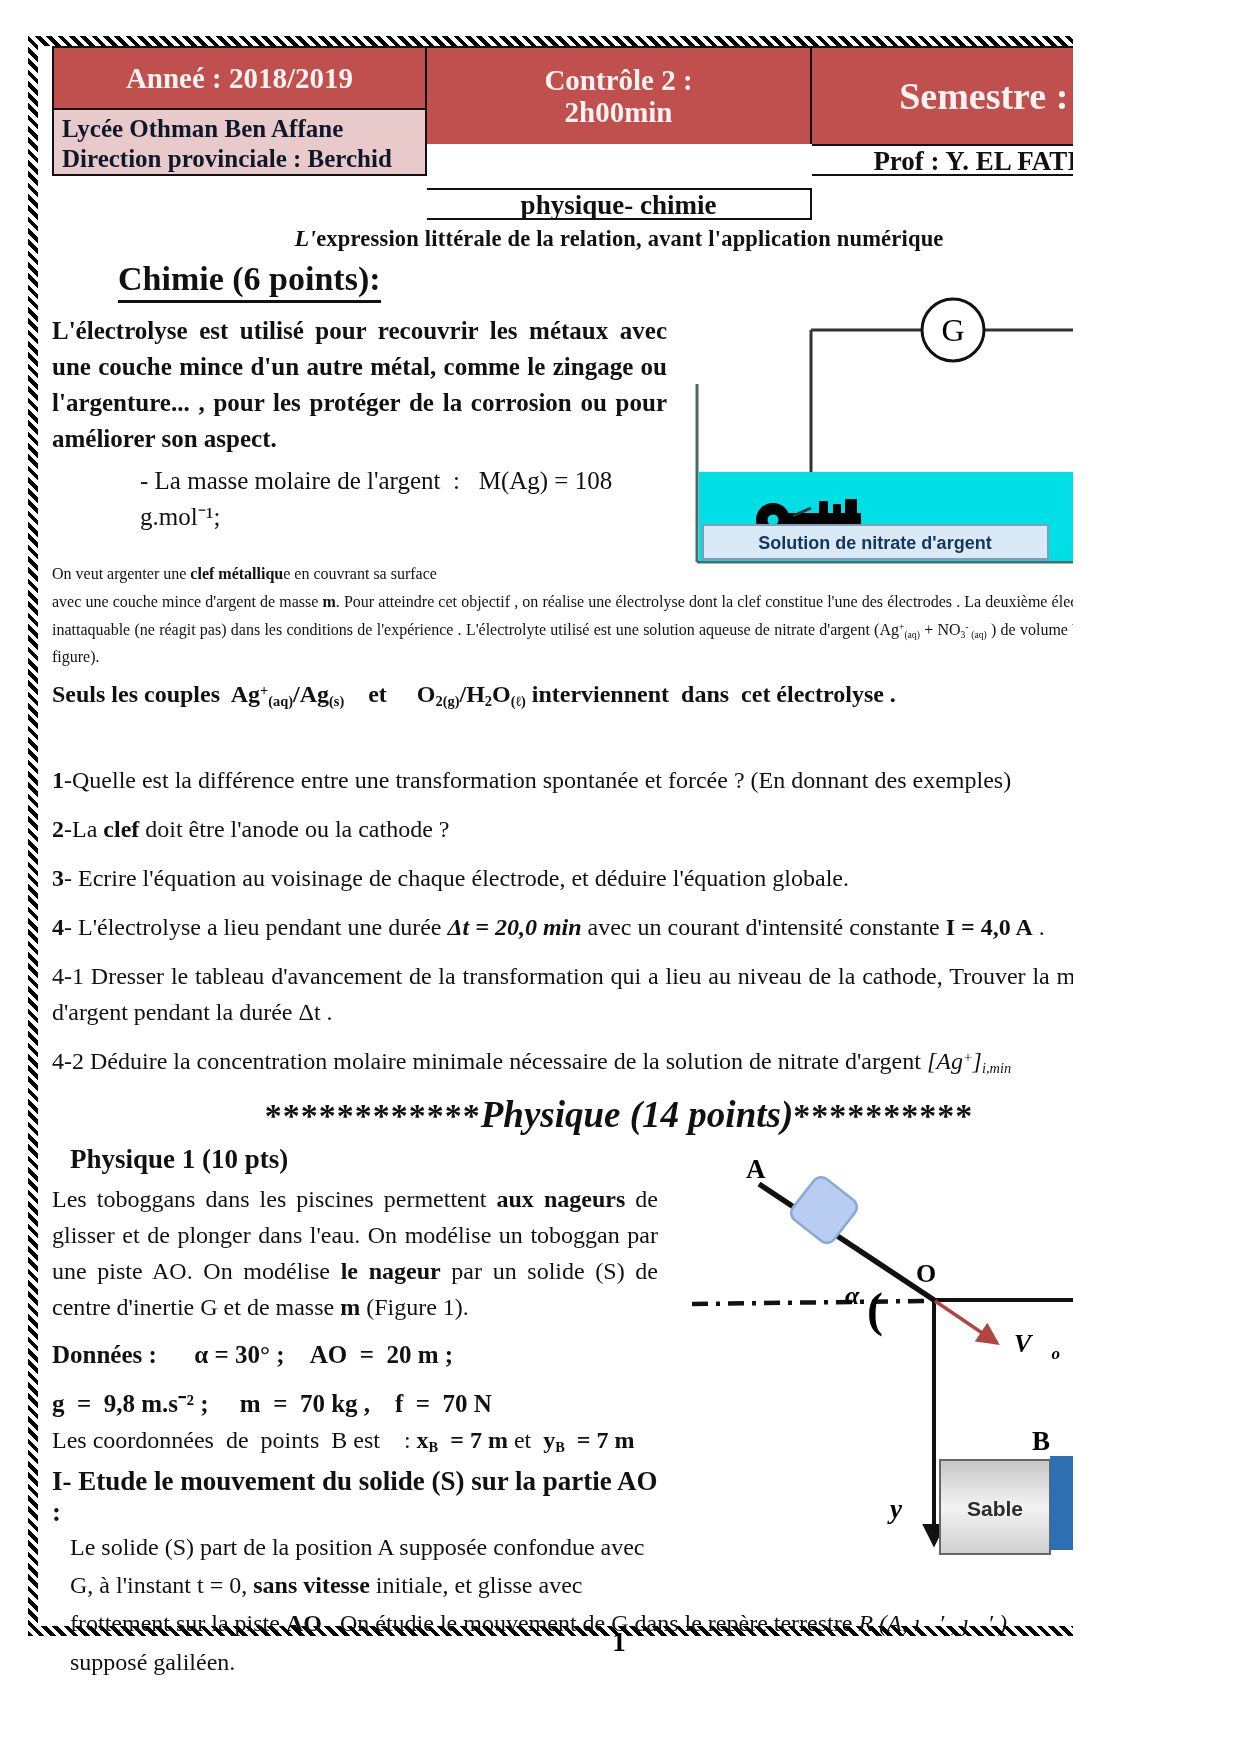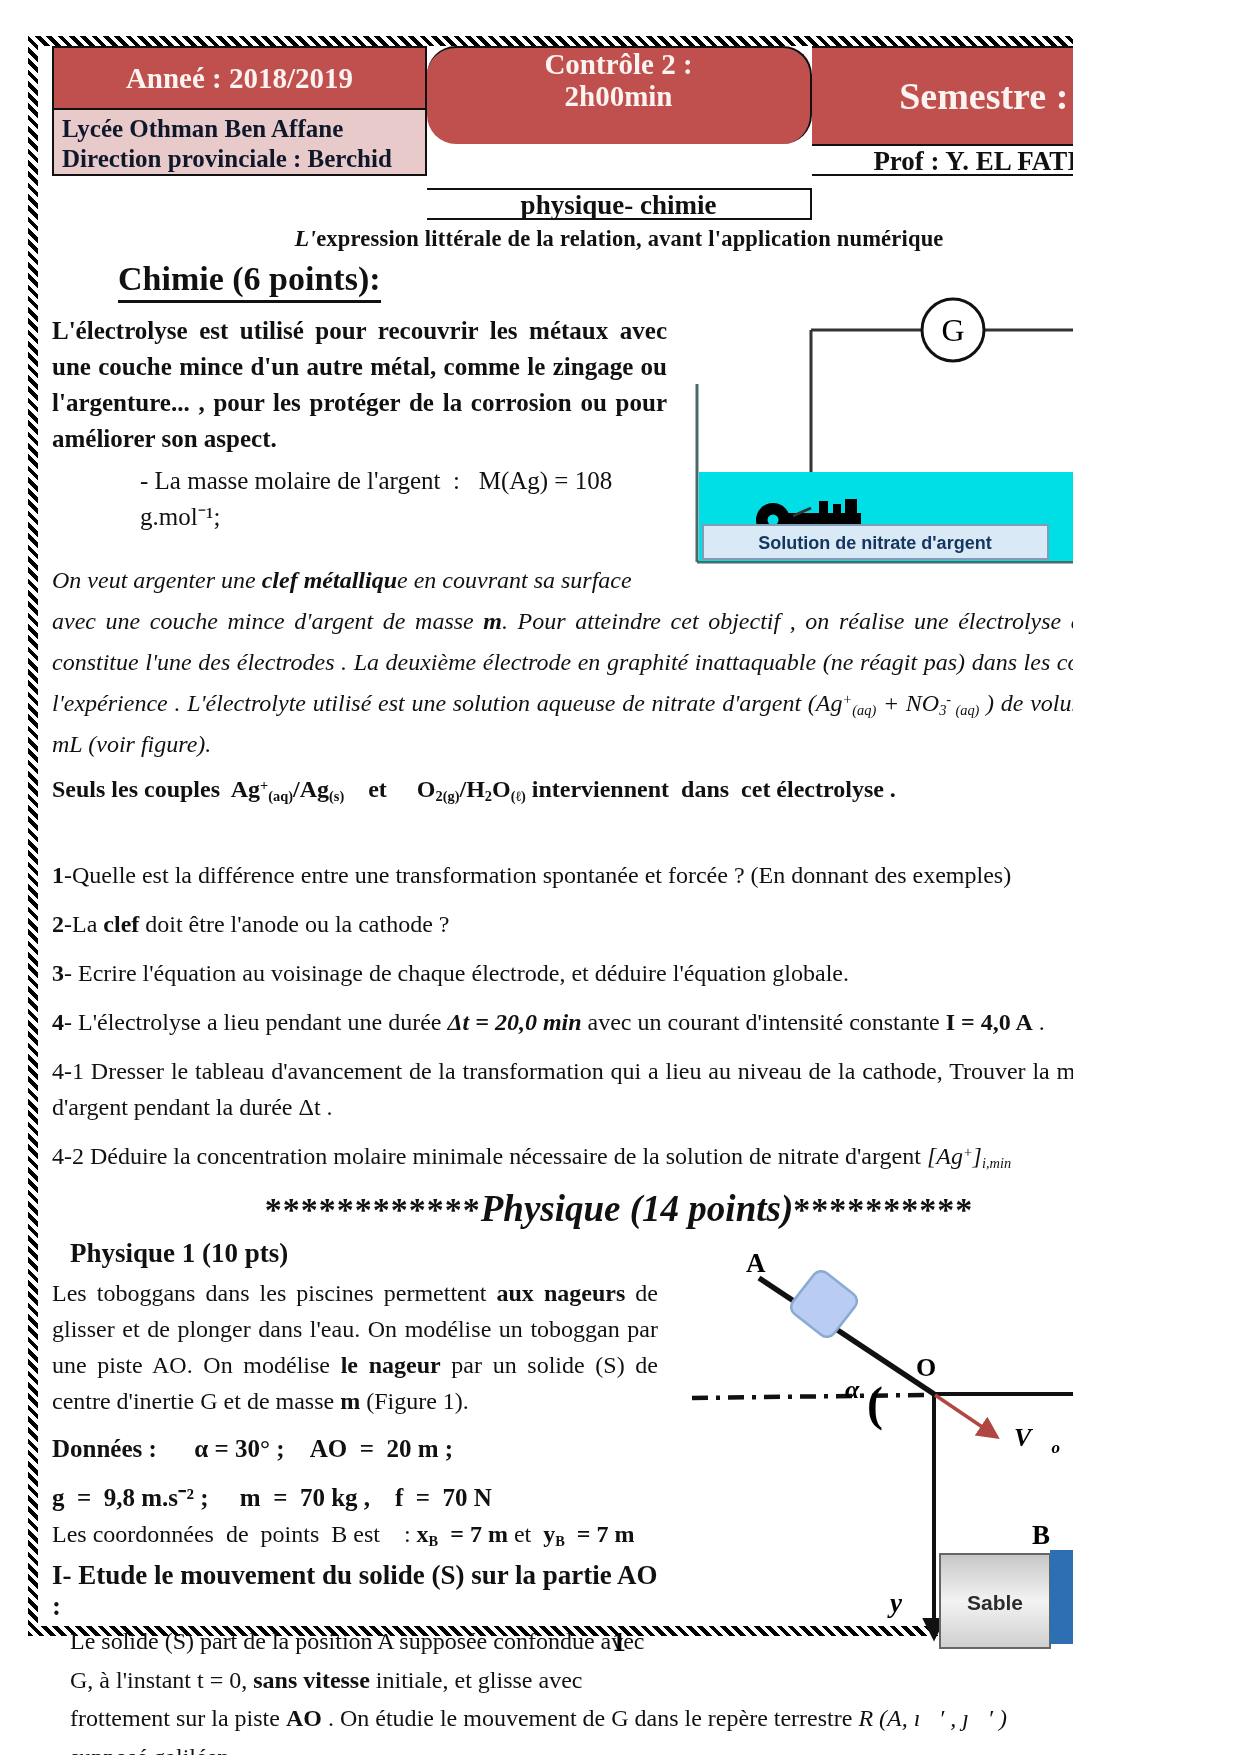--- a/index.html
+++ b/index.html
@@ -14,35 +14,35 @@
   }
   .content { position:absolute; inset:0; padding:0 14px; }
 
   
   .hdr { display:grid; grid-template-columns: 375px 385px 1fr; }
   .hdr-cell { border:2px solid #111; }
   .red { background:#c0504d; color:#fbf3f1; font-weight:bold; text-align:center; }
   .pink { background:#e8caca; color:#0f172a; font-weight:bold; }
   .cell-year { height:62px; font-size:29px; display:flex; align-items:center; justify-content:center; border-bottom:none; }
   .cell-school { height:68px; font-size:25px; padding:4px 8px; line-height:1.2; }
-  .cell-control { height:98px; font-size:29px; line-height:1.12; display:flex; flex-direction:column; border-left:none; border-bottom:none;border-radius:29px; }
+  .cell-control { height:98px; font-size:29px; line-height:1.12; display:flex; flex-direction:column; justify-content:center; border-left:none; border-bottom:none; }
   .cell-subject { height:32px; font-size:27px; font-weight:bold; text-align:center; border-left:none; border-top:2px solid #111; line-height:30px;margin-top:44px;}
   .cell-semestre { height:98px; font-size:38px; display:flex; align-items:center; justify-content:center; border-left:none; border-bottom:none;}
   .cell-prof { height:32px; font-size:27px; font-weight:bold; text-align:center; border-left:none; border-top:2px solid #111; line-height:30px;}
   .note { text-align:center; font-weight:bold; font-size:22.5px; margin-top:5px; letter-spacing:0.2px; }
   .note i { font-size:24px; }
 
   
   section.chimie { margin-top:2px; }
   .fig-chim { float:right; width:505px; height:300px; margin:18px 0 4px 14px; position:relative; }
   .chimie-title { display:inline-block; font-size:34px; font-weight:bold; margin:6px 0 6px 66px; border-bottom:3px solid #111; padding-bottom:2px; }
   .intro { font-weight:bold; font-size:25px; line-height:1.44; text-align:justify; margin:4px 0 6px 0; }
   .dataline { font-size:25px; line-height:1.45; margin-left:88px; white-space:pre-wrap; }
   .dataline2 { font-size:25px; line-height:1.45; margin-left:82px; white-space:pre-wrap; }
-  .body { font-size:24px; line-height:1.55; text-align:justify;font-style:italic; }
+  .body { font-size:16px; line-height:1.55; text-align:justify; }
   .arg1 { margin-top:26px; max-width:660px; }
   .arg2 { clear:right; margin-top:2px; line-height:1.72; }
   .couples { font-weight:bold; font-size:24px; margin-top:10px; white-space:pre-wrap; }
   .sb { font-size:0.6em; vertical-align:-0.28em; }
   .sp { font-size:0.6em; vertical-align:0.5em; }
   .questions { margin-top:52px; }
   .questions p { font-size:24px; line-height:1.5; margin-bottom:13px; text-align:justify; }
   .qnum { font-weight:bold; }
   .mathb { font-weight:bold; font-style:italic; }
   .agimin { font-style:italic; }

